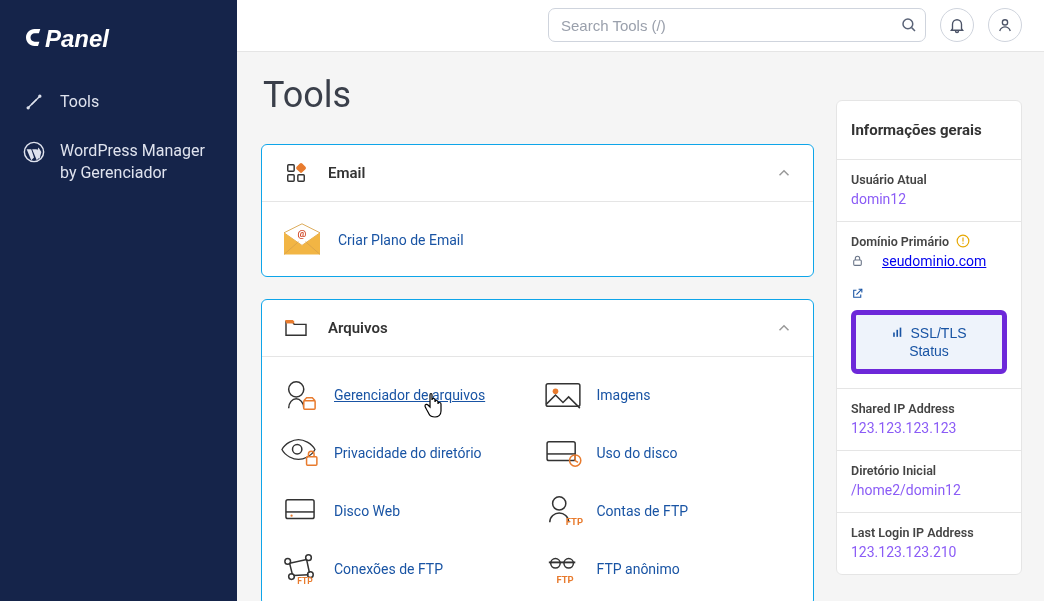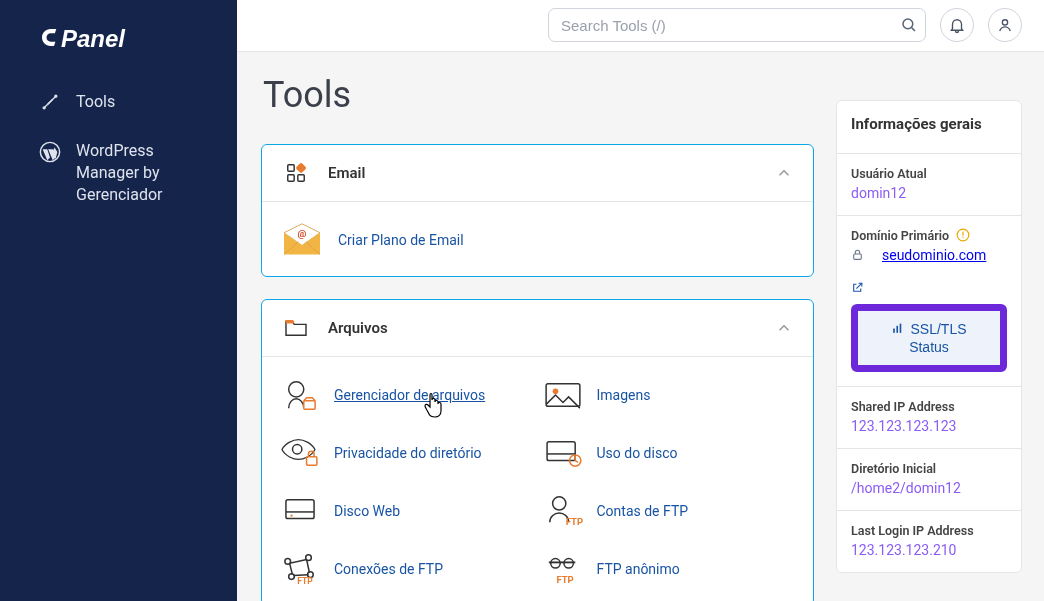--- a/index.html
+++ b/index.html
@@ -1,20 +1,20 @@
 <!DOCTYPE html>
 <html><head>
 <meta charset="utf-8">
 <style>
   * { box-sizing: border-box; margin: 0; padding: 0; }
   body { font-family: -apple-system, BlinkMacSystemFont, "Segoe UI", Roboto, Arial, sans-serif; font-size: 14px; color: #444; background: #f5f5f5; width: 1044px; height: 601px; overflow: hidden; }
   .app { display: flex; width: 100%; height: 100%; }
 
   
-  .sidebar { width: 237px; background: #15244a; color: #fff; padding-top: 15px; flex-shrink: 0; padding-left: 16px; }
+  .sidebar { width: 237px; background: #15244a; color: #fff; padding-top: 15px; flex-shrink: 0; }
   .cpanel-logo { display: block; margin: 10px 0 28px 22px; color: #fff; }
   .sidebar-item { display: flex; align-items: center; padding: 7px 22px 7px 22px; color: #dfe3ee; font-size: 16px; cursor: pointer; }
   .sidebar-item .si-icon { width: 24px; height: 24px; margin-right: 14px; display: inline-flex; align-items: center; justify-content: center; flex-shrink: 0; }
   .sidebar-item .si-label { line-height: 22px; }
 
   
   .main { flex: 1 1 auto; display: flex; flex-direction: column; overflow: hidden; }
 
   
   .topbar { background: #fff; border-bottom: 1px solid #e5e5e5; height: 56px; display: flex; align-items: center; padding: 0 22px 0 0; gap: 14px; }
@@ -47,28 +47,28 @@
   .tool-label { color: #1954a4; font-size: 14px; }
   .tool-label.linked { text-decoration: underline; }
   .tool-mailplan .tool-icon { width: 44px; }
 
   
   .pointer-overlay { position: absolute; pointer-events: none; }
 
   
   .info-panel { background: #fff; border: 1px solid #e5e5e5; border-radius: 6px; padding: 0; }
   .info-section { padding: 12px 14px 14px 14px; border-top: 1px solid #e5e5e5; }
-  .info-section:first-child { border-top: none; padding-top: 14px; }
+  .info-section:first-child { border-top: none; padding-top: 20px; }
   .info-heading { font-size: 15px; font-weight: 700; color: #333; margin-bottom: 6px; }
   .info-label { font-size: 12.5px; font-weight: 600; color: #444; margin-bottom: 4px; }
   .info-value { font-size: 14px; color: #8b5cf6; }
   .domain-line { display: flex; align-items: center; gap: 18px; color: #1954a4; font-size: 14px; flex-wrap: wrap; }
   .domain-line .openext { color: #1954a4; }
   .warn-icon { color: #e6a700; margin-left: 4px; }
-  .ssl-btn { margin-top: 10px; width: 100%; border: 7px solid #6d28d9; background: #eef3fb; color: #1954a4; border-radius: 6px; padding: 10px 4px; font-size: 14px; display: flex; flex-direction: column; align-items: center; gap: 2px; cursor: pointer; }
+  .ssl-btn { margin-top: 10px; width: 100%; border: 5px solid #6d28d9; background: #eef3fb; color: #1954a4; border-radius: 6px; padding: 10px 4px; font-size: 14px; display: flex; flex-direction: column; align-items: center; gap: 2px; cursor: pointer; }
   .ssl-btn .ssl-top { display: flex; align-items: center; gap: 6px; }
 
   svg { display: block; }
   .relpos { position: relative; }
 </style>
 </head>
 <body>
 
 <div class="app">
 

